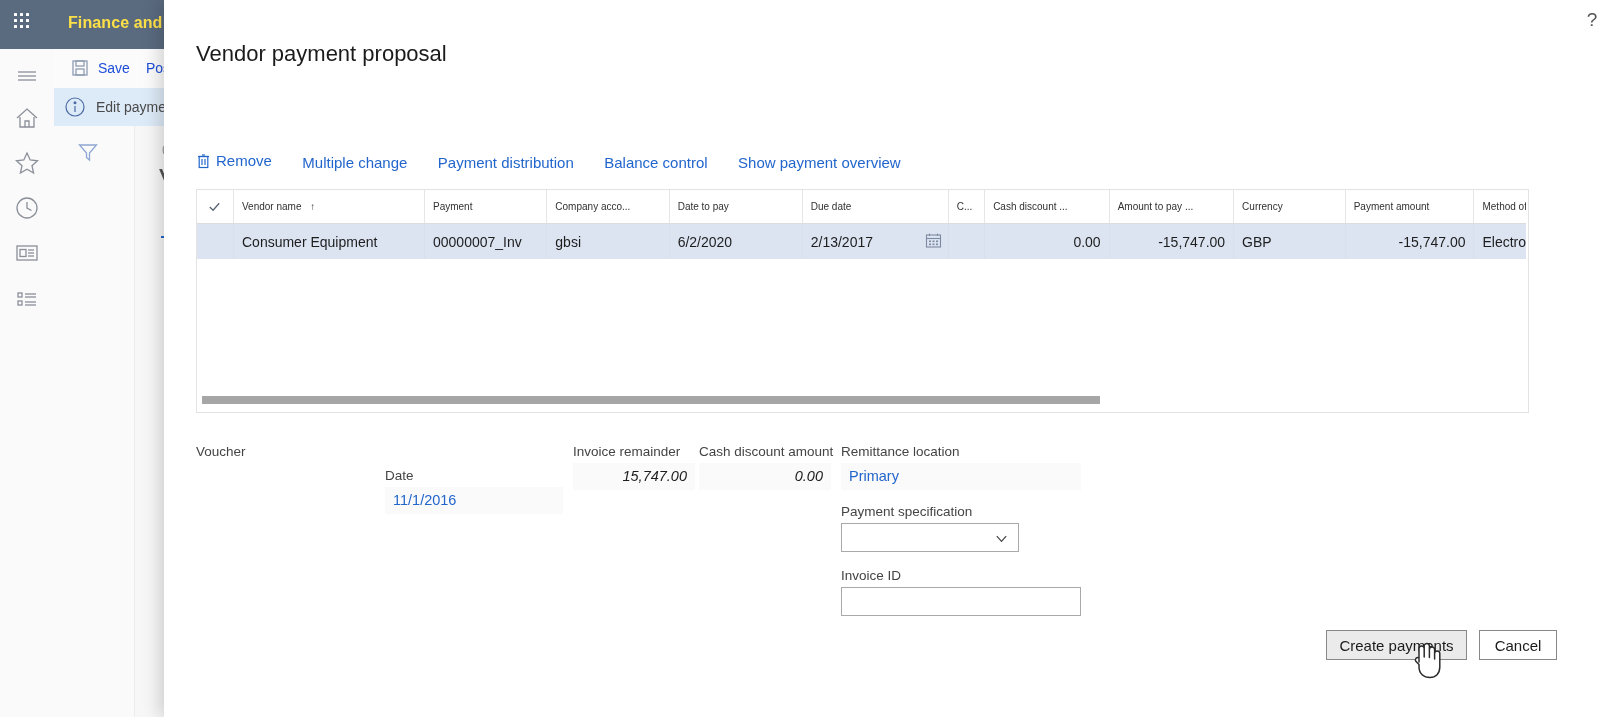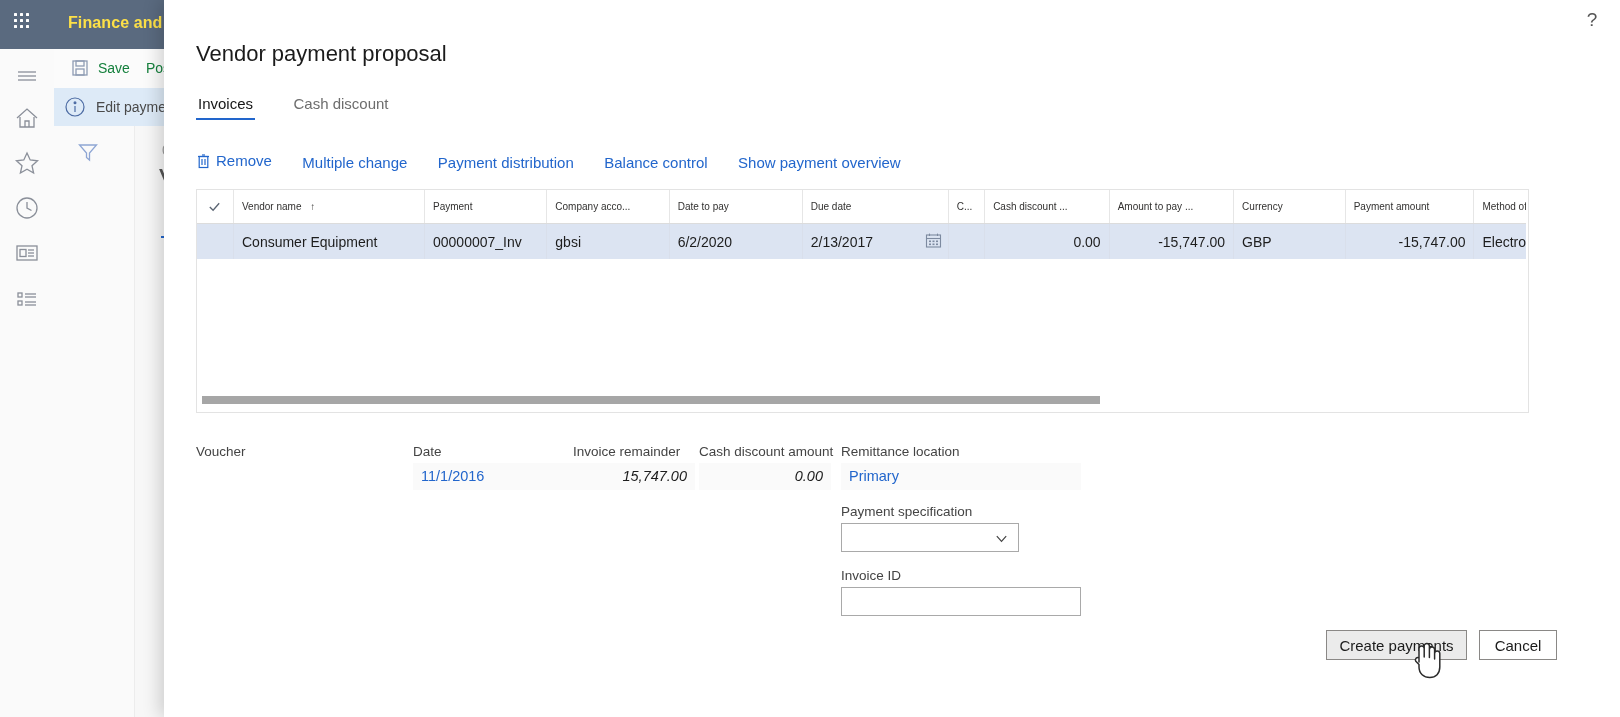--- a/index.html
+++ b/index.html
@@ -42,21 +42,21 @@
 
   .bg-content {
     position:absolute; left:54px; top:49px; width:1566px; height:668px;
     background:#fdfdfd;
   }
   .bg-cmdbar {
     position:absolute; left:0; top:0; width:1566px; height:39px;
     background:#fbfbfb; border-bottom:1px solid #eee;
   }
   .bg-cmd-item {
-    position:absolute; top:11px; color:#15803d; font-size:14px; white-space:nowrap;
+    position:absolute; top:11px; color:#1d4ed8; font-size:14px; white-space:nowrap;
   }
   .bg-save-ico { position:absolute; left:16px; top:9px; color:#8e9bb3; }
   .bg-msgbar {
     position:absolute; left:0; top:39px; width:1566px; height:38px;
     background:#ddeaf7;
   }
   .bg-msg-ico { position:absolute; left:10px; top:8px; color:#4c6ba3; }
   .bg-msg-text {
     position:absolute; left:42px; top:11px; color:#4a4a4a; font-size:14px; white-space:nowrap;
   }
@@ -317,24 +317,20 @@
       </div>
     </div>
   </div>
 
   <div class="dialog">
 
     <div class="help-btn">?</div>
 
     <div class="dlg-title">Vendor payment proposal</div>
 
-    <div class="tabstrip">
-      <div class="tab active">Invoices</div>
-      <div class="tab">Cash discount</div>
-    </div>
 
     <div class="actionbar">
       <div class="action">
         <span class="trash">
           <svg width="15" height="16" viewBox="0 0 15 16" fill="none" stroke="currentColor" stroke-width="1.2">
             <path d="M2 3.5 H13"></path>
               <path d="M6 2 H9"></path>
               <rect x="3.2" y="3.5" width="8.6" height="11"></rect>
             <line x1="6" y1="6" x2="6" y2="12"></line>
               <line x1="9" y1="6" x2="9" y2="12"></line>
@@ -423,21 +419,21 @@
       </div>
       <div class="grid-hscroll-track">
         <div class="grid-hscroll"></div>
       </div>
     </div>
 
     <div class="fld" style="left:32px; top:444px; width:178px;">
       <div class="fld-label">Voucher</div>
     </div>
 
-    <div class="fld" style="left:221px; top:444px; width:178px;margin-left:28px;">
+    <div class="fld" style="left:221px; top:468px; width:178px;">
       <div class="fld-label">Date</div>
       <div class="fld-box link">11/1/2016</div>
     </div>
 
     <div class="fld" style="left:409px; top:444px; width:122px;">
       <div class="fld-label">Invoice remainder</div>
       <div class="fld-box num">15,747.00</div>
     </div>
 
     <div class="fld" style="left:535px; top:444px; width:132px;">

